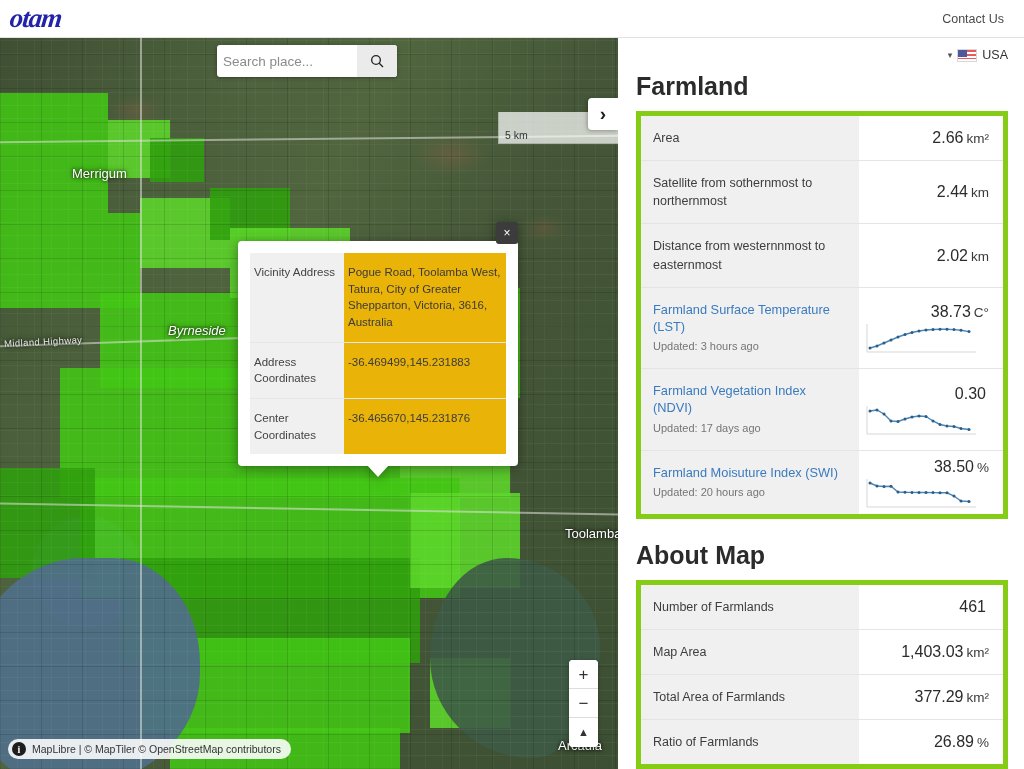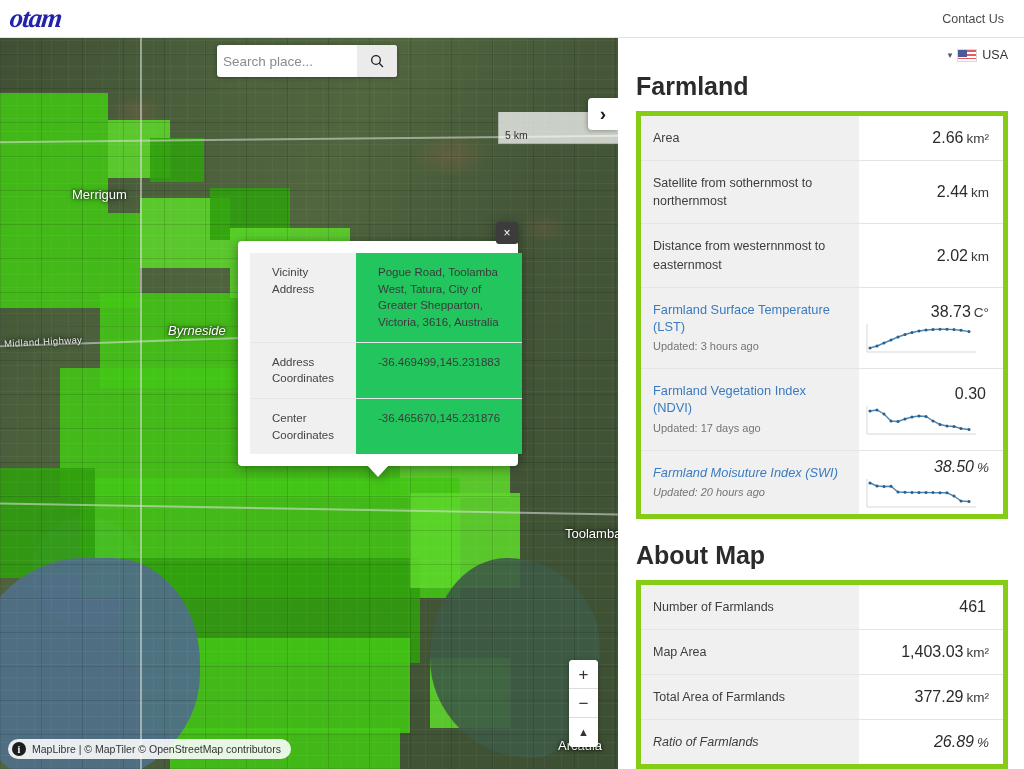--- a/index.html
+++ b/index.html
@@ -245,27 +245,27 @@
     width: 0; height: 0;
     border-left: 11px solid transparent;
     border-right: 11px solid transparent;
     border-top: 12px solid #fff;
   }
   .popup-table { width: 100%; border-collapse: collapse; }
   .popup-table tr { border-bottom: 1px solid #e6e6e6; }
   .popup-table tr:last-child { border-bottom: none; }
   .popup-table td {
     font-size: 11.5px; color: #3b3b3b;
-    padding: 11px 22px;
+    padding: 11px 4px;
     vertical-align: top; line-height: 1.45;
   }
   .popup-table td.k {
     background: #f0f0f0; width: 94px; color: #444;
   }
-  .popup-table td.v { background: #22c55e; }
+  .popup-table td.v { background: #eab308; }
 
   
   .panel {
     position: absolute; right: 0; top: 0;
     width: 406px; height: 731px;
     background: #fff;
     padding: 6px 16px 0 10px;
     overflow: hidden;
   }
   .country-row {
@@ -294,21 +294,21 @@
   }
   .section-title.second { margin-top: 22px; }
 
   .info-table {
     width: 100%; border-collapse: collapse;
     border: 5px solid #84cc16;
     table-layout: fixed;
     margin-left: 8px; width: calc(100% - 8px);
   }
   .info-table tr { border-bottom: 1px solid #e4e4e4; }
-  .info-table tr:last-child { border-bottom: none; font-style: italic; }
+  .info-table tr:last-child { border-bottom: none; }
   .info-table td.label {
     background: #f0f0f0; color: #3d3d3d;
     font-size: 12.5px; padding: 13px 12px;
     line-height: 1.45; width: 60%;
   }
   .info-table td.value {
     background: #fff; text-align: right;
     padding: 13px 14px 13px 6px;
     font-size: 16px; color: #2b2b2b;
     white-space: nowrap;
@@ -374,21 +374,21 @@
     <div class="water"></div>
     <div class="water2"></div>
 
     <div class="map-texture"></div>
 
     <div class="road" style="left:0px; top:100px; width:618px; transform:rotate(-0.6deg);"></div>
     <div class="road" style="left:0px; top:300px; width:420px; transform:rotate(-2deg);"></div>
     <div class="road" style="left:0px; top:470px; width:618px; transform:rotate(1deg);"></div>
     <div class="road" style="left:140px; top:0px; width:2px; height:731px;"></div>
 
-    <div class="map-label" style="left:72px;  top:149px;">Merrigum</div>
+    <div class="map-label" style="left:72px;  top:128px;">Merrigum</div>
     <div class="map-label" style="left:168px; top:285px;font-style:italic;">Byrneside</div>
     <div class="map-label" style="left:565px; top:488px;">Toolamba</div>
     <div class="map-label" style="left:558px; top:700px;">Arcadia</div>
     <div class="map-label road-label" style="left:4px; top:298px; transform:rotate(-3deg);">Midland Highway</div>
 
     <div class="search-wrap">
       <input class="search-input" type="text" placeholder="Search place..." style="">
       <button class="search-btn">
         <svg viewBox="0 0 24 24">
           <circle cx="10.5" cy="10.5" r="6.5"></circle>

